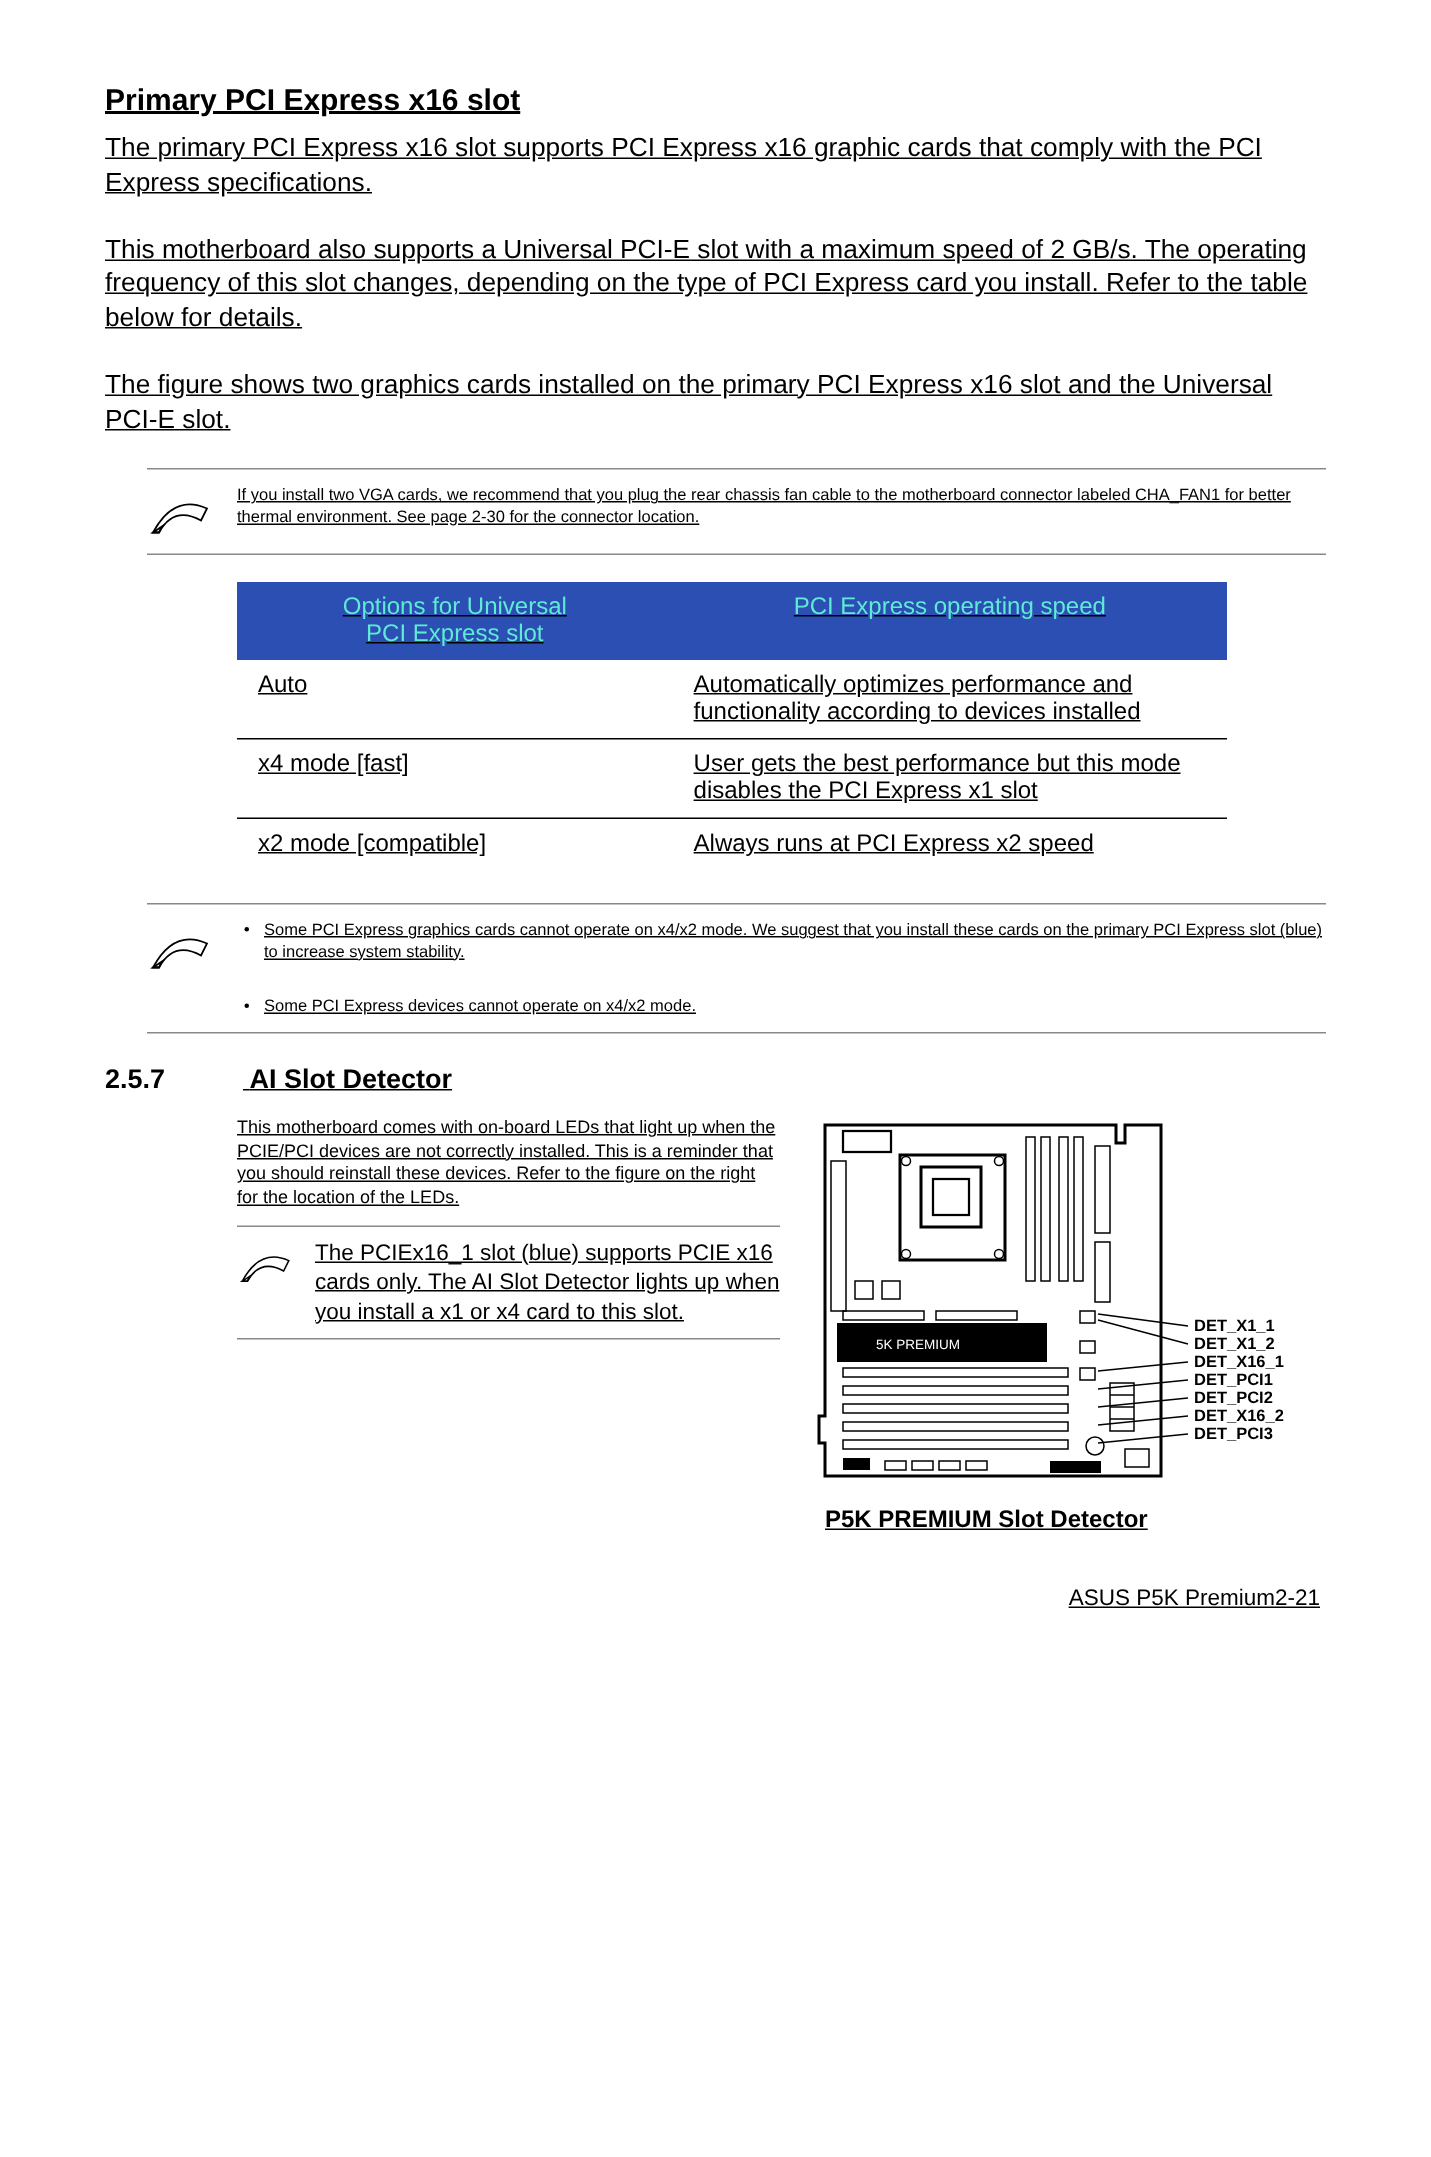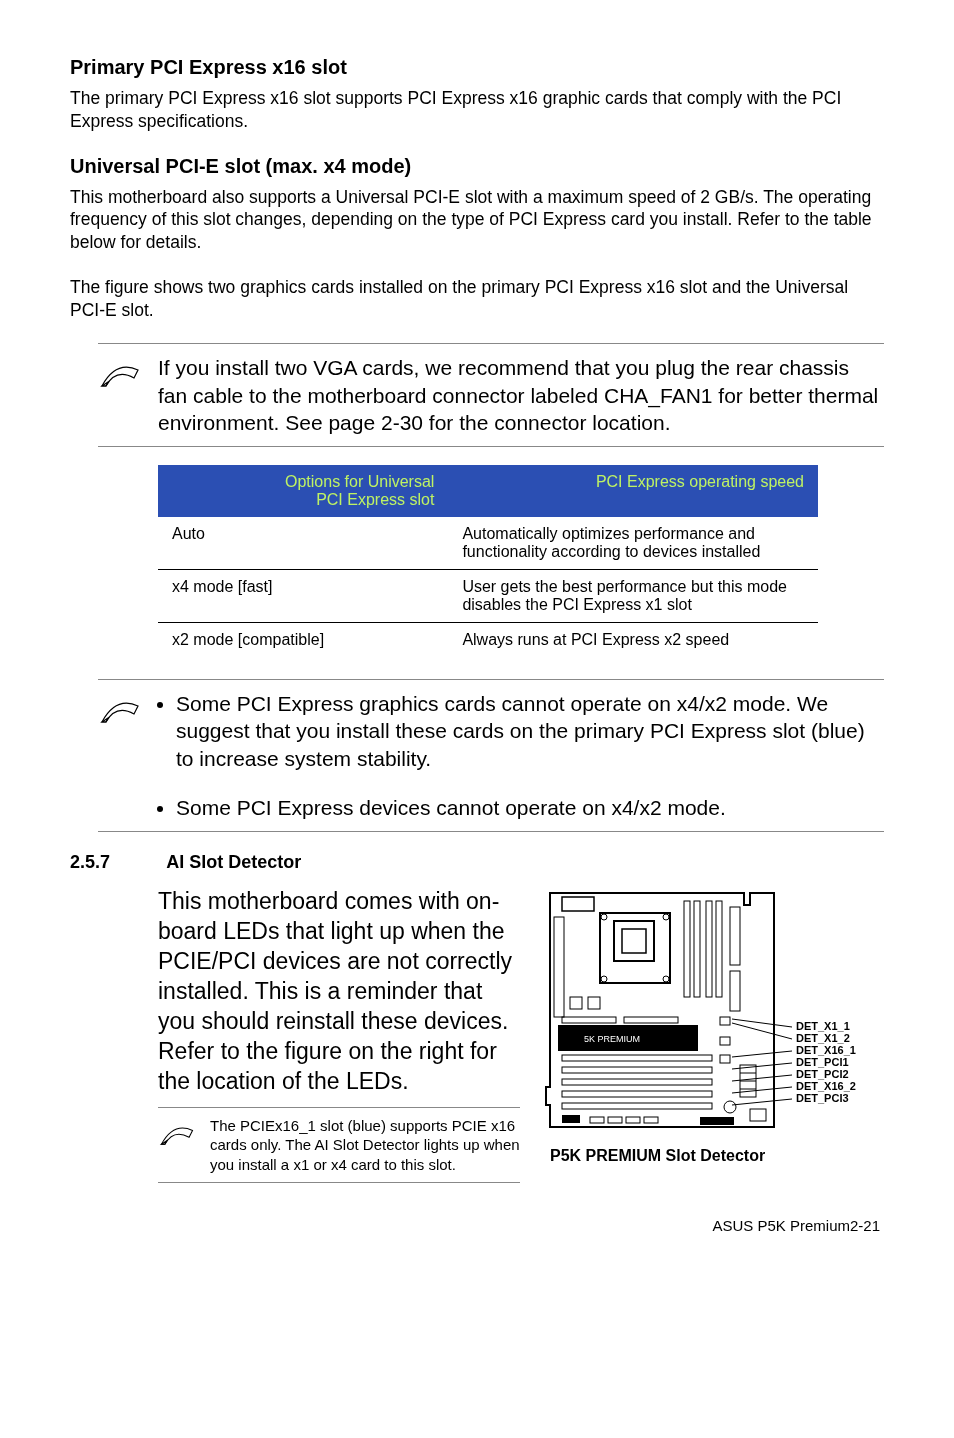--- a/index.html
+++ b/index.html
@@ -6,20 +6,21 @@
   body {
     margin: 0;
     padding: 0;
     font-family: Arial, Helvetica, sans-serif;
     background: #fff;
     color: #000;
     width: 954px;
   }
   .page {
     padding: 56px 70px 30px 70px;
+    text-decoration: underline;
   }
   h3.bold-heading {
     font-size: 20px;
     font-weight: bold;
     margin: 0 0 8px 0;
   }
   p.body {
     font-size: 17.5px;
     margin: 0 0 22px 0;
     line-height: 1.3;
@@ -36,21 +37,21 @@
   }
   .note-icon {
     flex: 0 0 60px;
     display: flex;
     align-items: flex-start;
     justify-content: flex-start;
     padding-top: 2px;
   }
   .note-text {
     flex: 1;
-    font-size: 21px;
+    font-size: 11px;
     line-height: 1.3;
   }
   .note-text ul {
     margin: 0;
     padding: 0 0 0 18px;
   }
   .note-text li { margin-bottom: 22px; }
   .note-text li:last-child { margin-bottom: 0; }
 
   
@@ -58,22 +59,22 @@
     margin: 0 0 6px 88px;
     width: 660px;
   }
   table.spec {
     border-collapse: collapse;
     width: 100%;
     font-size: 16px;
   }
   table.spec th {
     background: #2b4fb3;
-    color: #bef264;
-    text-align: right;
+    color: #5eead4;
+    text-align: center;
     font-weight: normal;
     padding: 8px 14px;
     vertical-align: top;
   }
   table.spec th:first-child { width: 44%; }
   table.spec td {
     padding: 8px 14px;
     border-bottom: 1px solid #000;
     vertical-align: top;
   }
@@ -86,21 +87,21 @@
     margin: 20px 0 14px 0;
   }
   .section-num { display: inline-block; width: 92px; }
   .detector-row {
     display: flex;
     align-items: flex-start;
     gap: 24px;
     margin-left: 88px;
   }
   .detector-left { flex: 1; }
-  .detector-left p.body { font-size: 23px; margin: 0 0 10px 0; }
+  .detector-left p.body { font-size: 12px; margin: 0 0 10px 0; }
   .detector-note {
     border-top: 1px solid #888;
     border-bottom: 1px solid #888;
     display: flex;
     padding: 8px 0;
     margin-top: 4px;
   }
   .detector-note .note-icon { flex: 0 0 52px; }
   .detector-note .note-text { font-size: 15px; line-height: 1.3; }
 
@@ -126,21 +127,20 @@
   .pencil-svg { width: 44px; height: 34px; }
 </style>
 </head>
 <body>
 
 <div class="page">
 
   <h3 class="bold-heading">Primary PCI Express x16 slot</h3>
   <p class="body">The primary PCI Express x16 slot supports PCI Express x16 graphic cards that comply with the PCI Express specifications.</p>
 
-  <h3 class="bold-heading">Universal PCI-E slot (max. x4 mode)</h3>
   <p class="body">This motherboard also supports a Universal PCI-E slot with a maximum speed of 2 GB/s. The operating frequency of this slot changes, depending on the type of PCI Express card you install. Refer to the table below for details.</p>
   <p class="body">The figure shows two graphics cards installed on the primary PCI Express x16 slot and the Universal PCI-E slot.</p>
 
   <div class="note-row borders">
     <div class="note-icon">
       <svg class="pencil-svg" viewBox="0 0 44 34">
         <path d="M4 30 Q18 4 40 14 L36 22 Q18 12 8 30 Z" fill="none" stroke="#000" stroke-width="1.2"></path>
         <path d="M4 30 L10 26 L8 30 Z" fill="none" stroke="#000" stroke-width="1.2"></path>
       </svg>
     </div>

